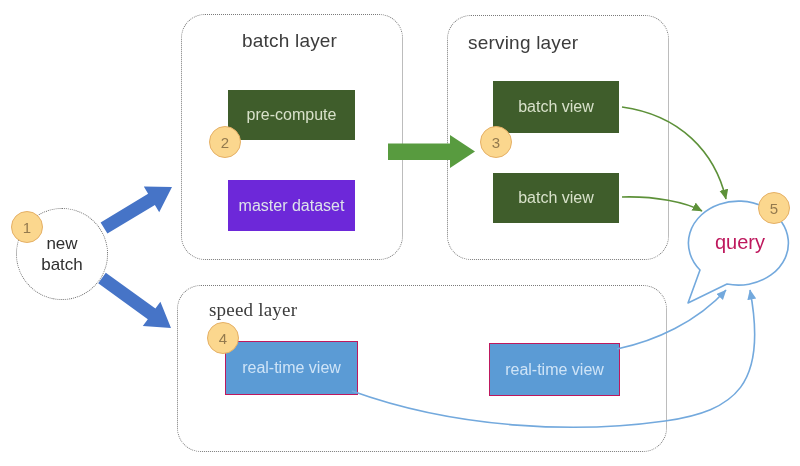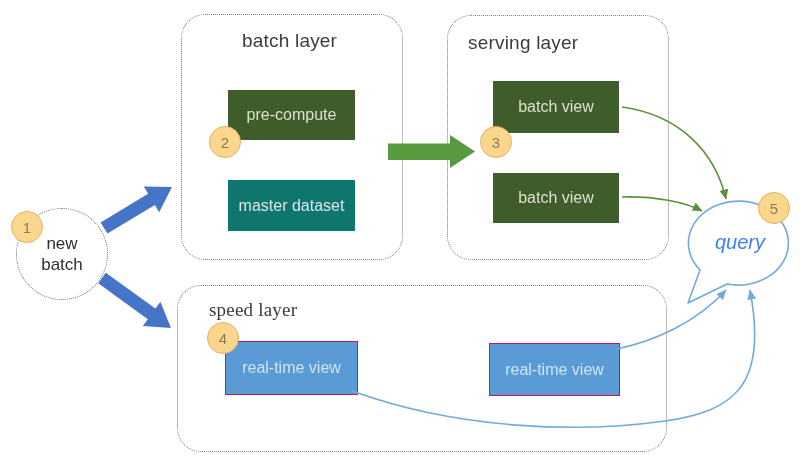--- a/index.html
+++ b/index.html
@@ -17,37 +17,37 @@
     position:absolute;font-size:19px;color:#3c3c3c;letter-spacing:0.2px;white-space:nowrap;
   }
   .lt-batch{left:30px;top:15px;margin-left:30px;}
   .lt-serving{left:20px;top:16px;}
   .lt-speed{left:31px;top:13px;font-family:Liberation Serif, serif;}
   .node{
     position:absolute;display:flex;align-items:center;justify-content:center;
     font-size:16px;white-space:nowrap;
   }
   .node-green{background:#3f5d2b;color:#d8e1ca;}
-  .node-slate{background:#0f766e;color:#dde3ea;}
+  .node-slate{background:#6d28d9;color:#dde3ea;}
   .node-blue{background:#5b9bd5;color:#cfe4f7;border:1px solid #be185d;}
   .n-precompute{left:46px;top:75px;width:127px;height:50px;}
   .n-master{left:46px;top:165px;width:127px;height:51px;}
   .n-bv1{left:45px;top:65px;width:126px;height:52px;}
   .n-bv2{left:45px;top:157px;width:126px;height:50px;}
   .n-rtv1{left:47px;top:55px;width:131px;height:52px;}
   .n-rtv2{left:311px;top:57px;width:129px;height:51px;}
   .newdata{
     position:absolute;left:16px;top:208px;width:90px;height:90px;border-radius:50%;
     border:1.5px dotted #6f6f6f;display:flex;flex-direction:column;align-items:center;
     justify-content:center;font-size:17px;color:#2f2f2f;line-height:1.25;background:#ffffff;
   }
   .svg-overlay{position:absolute;left:0;top:0;}
   .query-label{
     position:absolute;left:700px;top:231px;width:80px;text-align:center;
-    font-size:20px;color:#3b82f6;font-style:italic;
+    font-size:20px;color:#be185d;
   }
   .badge{
     position:absolute;width:32px;height:32px;border-radius:50%;
     background:#fbd78e;border:1.5px solid #e5b066;box-sizing:border-box;
     display:flex;align-items:center;justify-content:center;
     font-size:15px;color:#937a4e;
   }
   .b1{left:11px;top:211px;}
   .b2{left:209px;top:126px;}
   .b3{left:480px;top:126px;}

